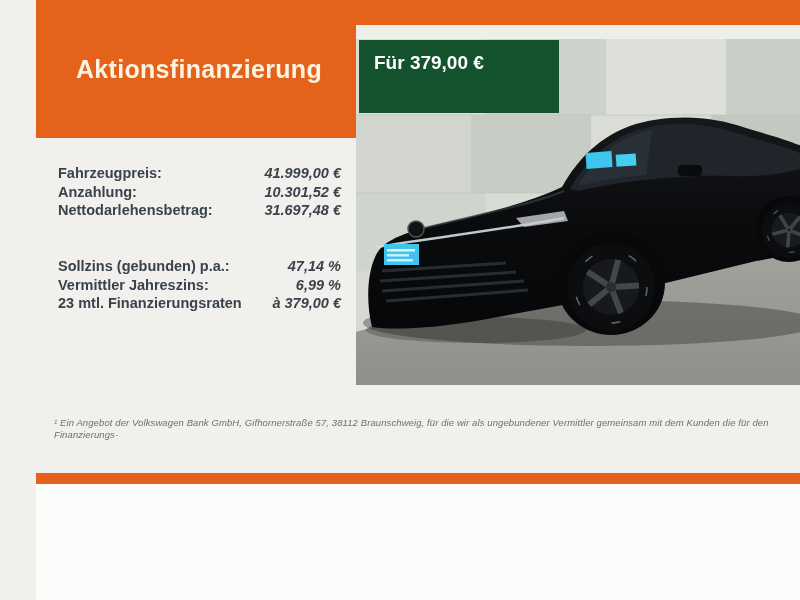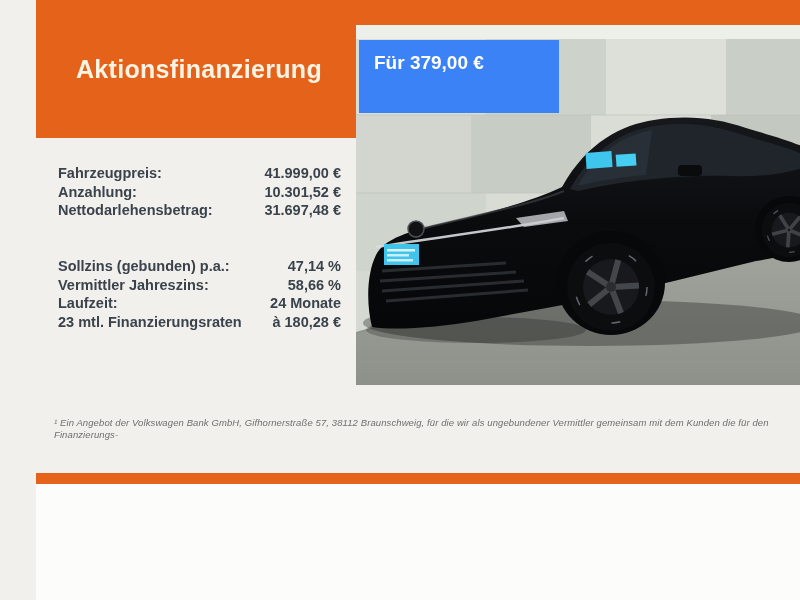--- a/index.html
+++ b/index.html
@@ -5,34 +5,34 @@
   * { margin:0; padding:0; box-sizing:border-box; }
   html,body { width:800px; height:600px; }
   body { font-family:"Liberation Sans", sans-serif; background:#f2f0ec; position:relative; overflow:hidden; }
   #stage { position:absolute; inset:0; width:800px; height:600px;margin-left:36px; }
 
   
   .top-orange-bar { position:absolute; left:0; top:0; width:800px; height:25px; background:#e4621a; }
   .left-orange-block { position:absolute; left:0; top:25px; width:320px; height:113px; background:#e4621a; }
   .headline { position:absolute; left:40px; top:55px; font-size:25px; font-weight:bold; color:#fbf3e4; letter-spacing:.3px; }
 
-  .offer-badge { position:absolute; left:323px; top:40px; width:200px; height:73px; background:#3b82f6; color:#ffffff; padding:11px 0 0 15px; z-index:5; }
+  .offer-badge { position:absolute; left:323px; top:40px; width:200px; height:73px; background:#14532d; color:#ffffff; padding:11px 0 0 15px; z-index:5; }
   .offer-badge .l { font-size:19px; font-weight:bold; line-height:23px; white-space:nowrap; }
 
   
   .photo { position:absolute; left:320px; top:25px; width:480px; height:360px; overflow:hidden; background:#d5d9d2; }
   .photo svg { display:block; }
 
   
   .fin-block { position:absolute; left:22px; width:283px; color:#3a434c; }
   .fin-block.b1 { top:163px; }
   .fin-block.b2 { top:256px; }
   .fin-row { display:flex; justify-content:space-between; align-items:flex-end; height:18.4px; font-size:14.5px; font-weight:bold; }
   .fin-row .lbl { white-space:nowrap; }
-  .fin-row .val { white-space:nowrap; text-align:right; }
+  .fin-row .val { white-space:nowrap; text-align:right;font-style:italic; }
 
   
   .disclaimer { position:absolute; left:18px; top:417px; width:768px; color:#6f6f6f; font-size:9.5px; line-height:12px; letter-spacing:.1px;font-style:italic; }
 
   
   .orange-divider { position:absolute; left:0; top:473px; width:800px; height:11px; background:#e4621a; }
   .footer { position:absolute; left:0; top:484px; width:800px; height:116px; background:#fcfcfb; }
 </style>
 </head>
 <body>
@@ -168,29 +168,25 @@
     </div>
   </div>
 
   <div class="fin-block b2">
     <div class="fin-row">
       <span class="lbl">Sollzins (gebunden) p.a.:</span>
       <span class="val">47,14 %</span>
     </div>
     <div class="fin-row">
       <span class="lbl">Vermittler Jahreszins:</span>
-      <span class="val">58,66 %</span>
-    </div>
-    <div class="fin-row">
-      <span class="lbl">Laufzeit:</span>
-      <span class="val">24 Monate</span>
+      <span class="val">6,99 %</span>
     </div>
     <div class="fin-row">
       <span class="lbl">23 mtl. Finanzierungsraten</span>
-      <span class="val">à 180,28 €</span>
+      <span class="val">à 379,00 €</span>
     </div>
   </div>
 
   <div class="disclaimer">
     <div>¹ Ein Angebot der Volkswagen Bank GmbH, Gifhornerstraße 57, 38112 Braunschweig, für die wir als ungebundener Vermittler gemeinsam mit dem Kunden die für den Finanzierungs-</div>
   </div>
 
   <div class="orange-divider"></div>
   <div class="footer">
 

